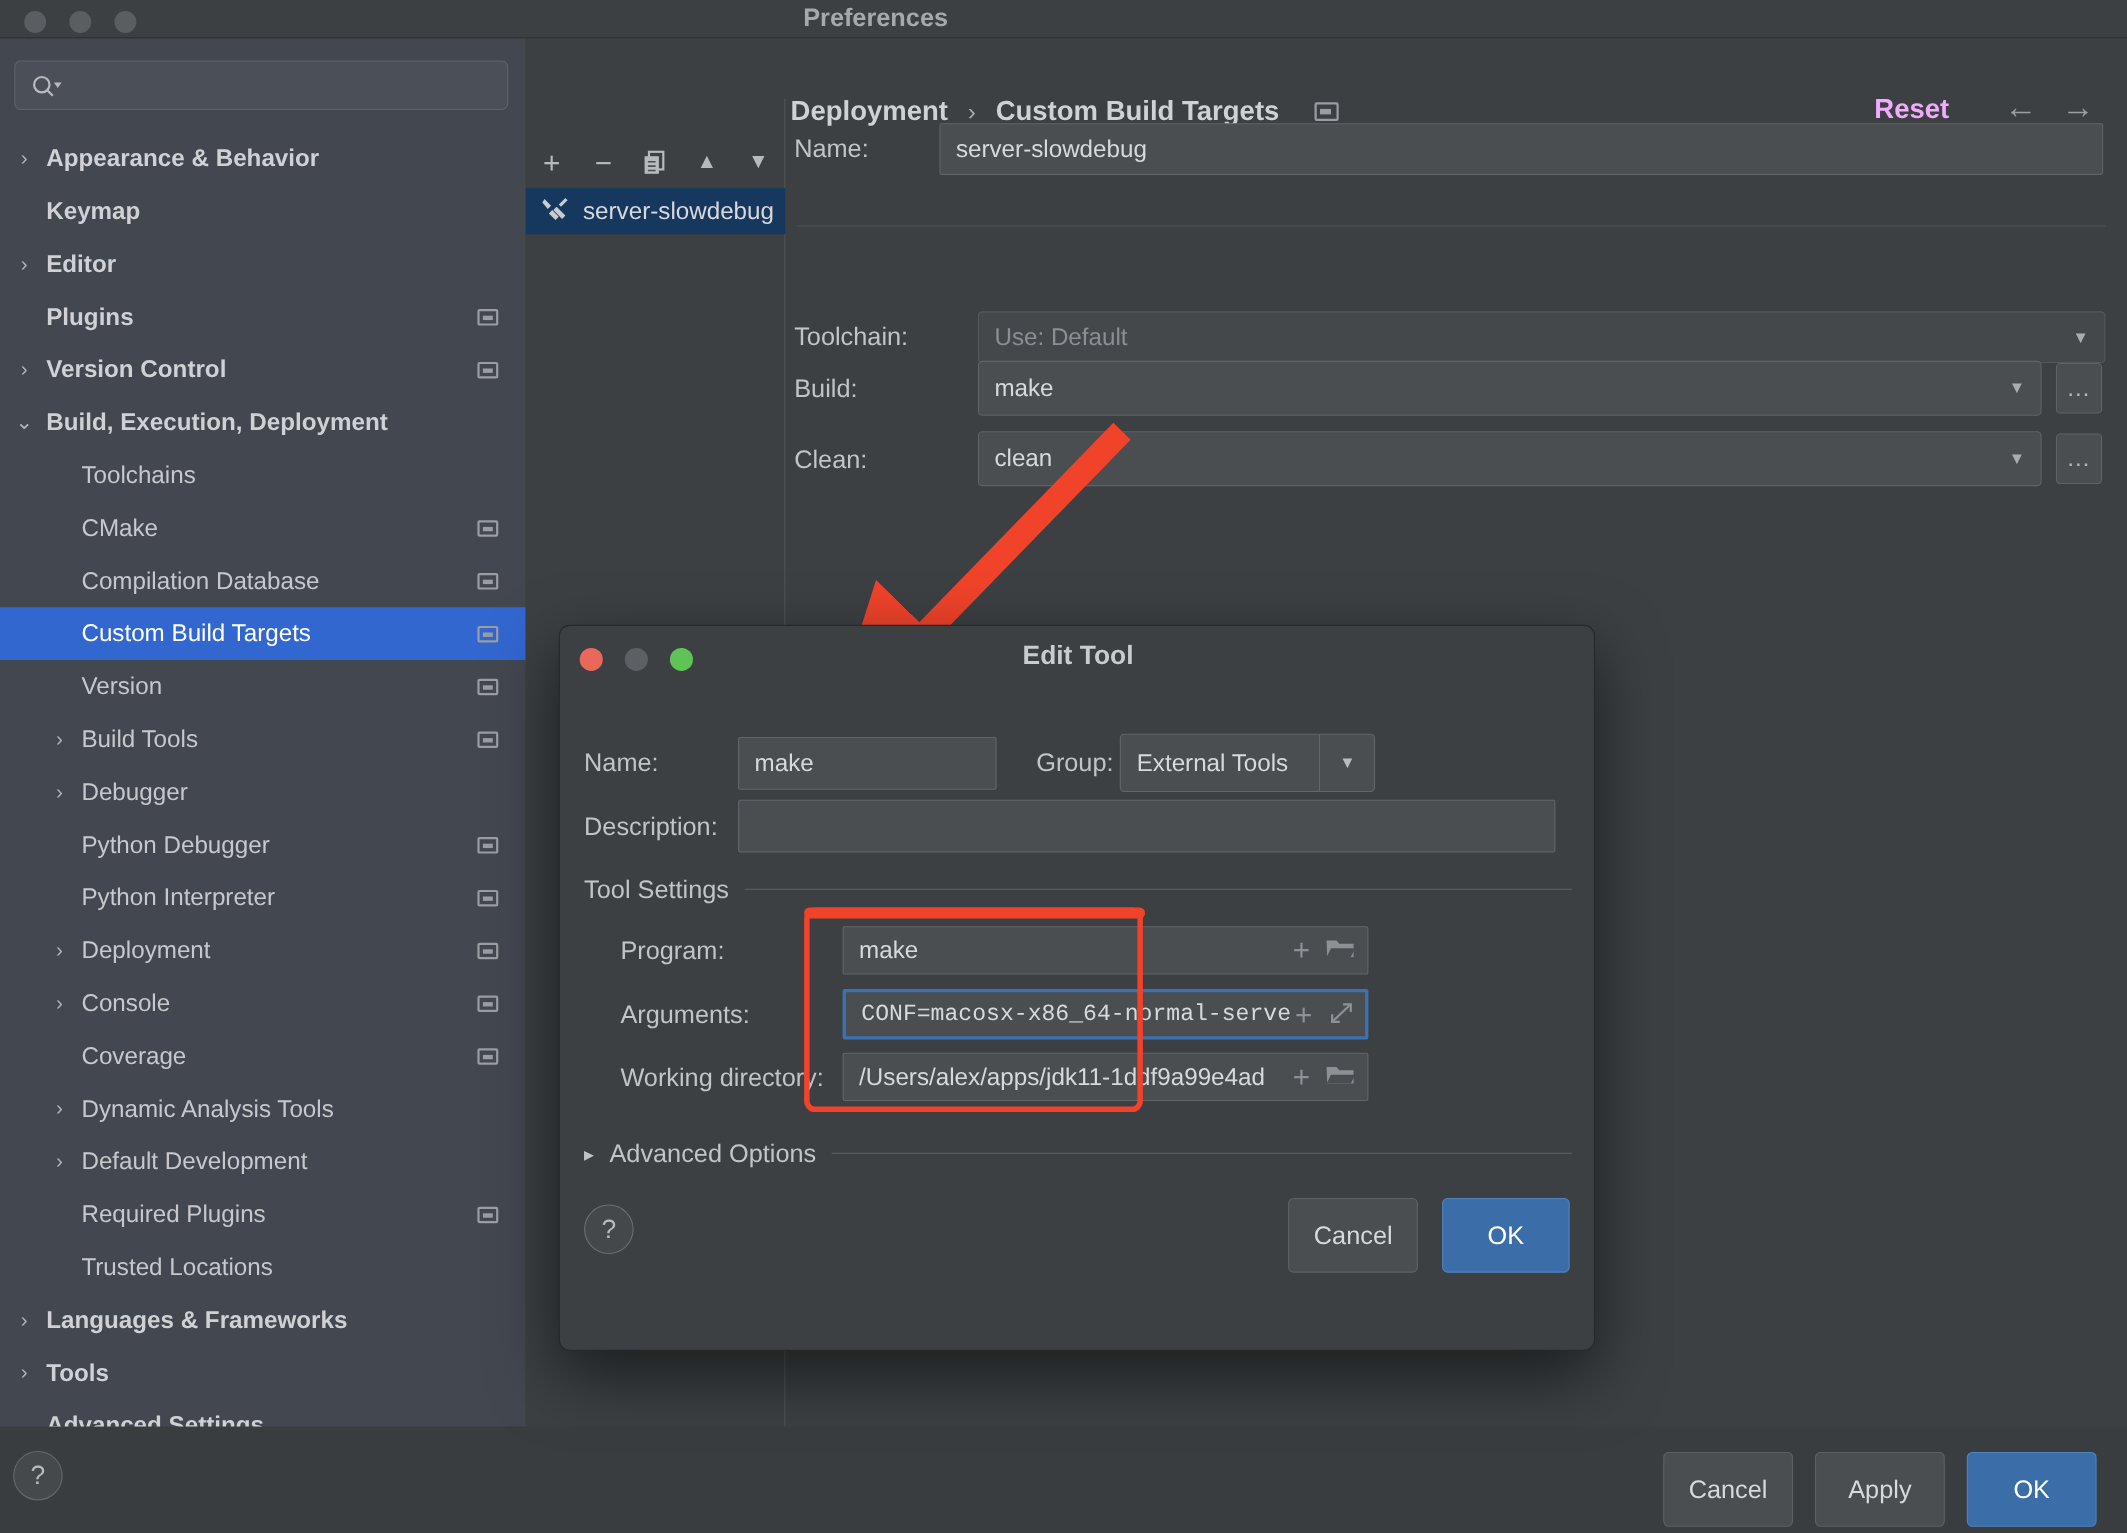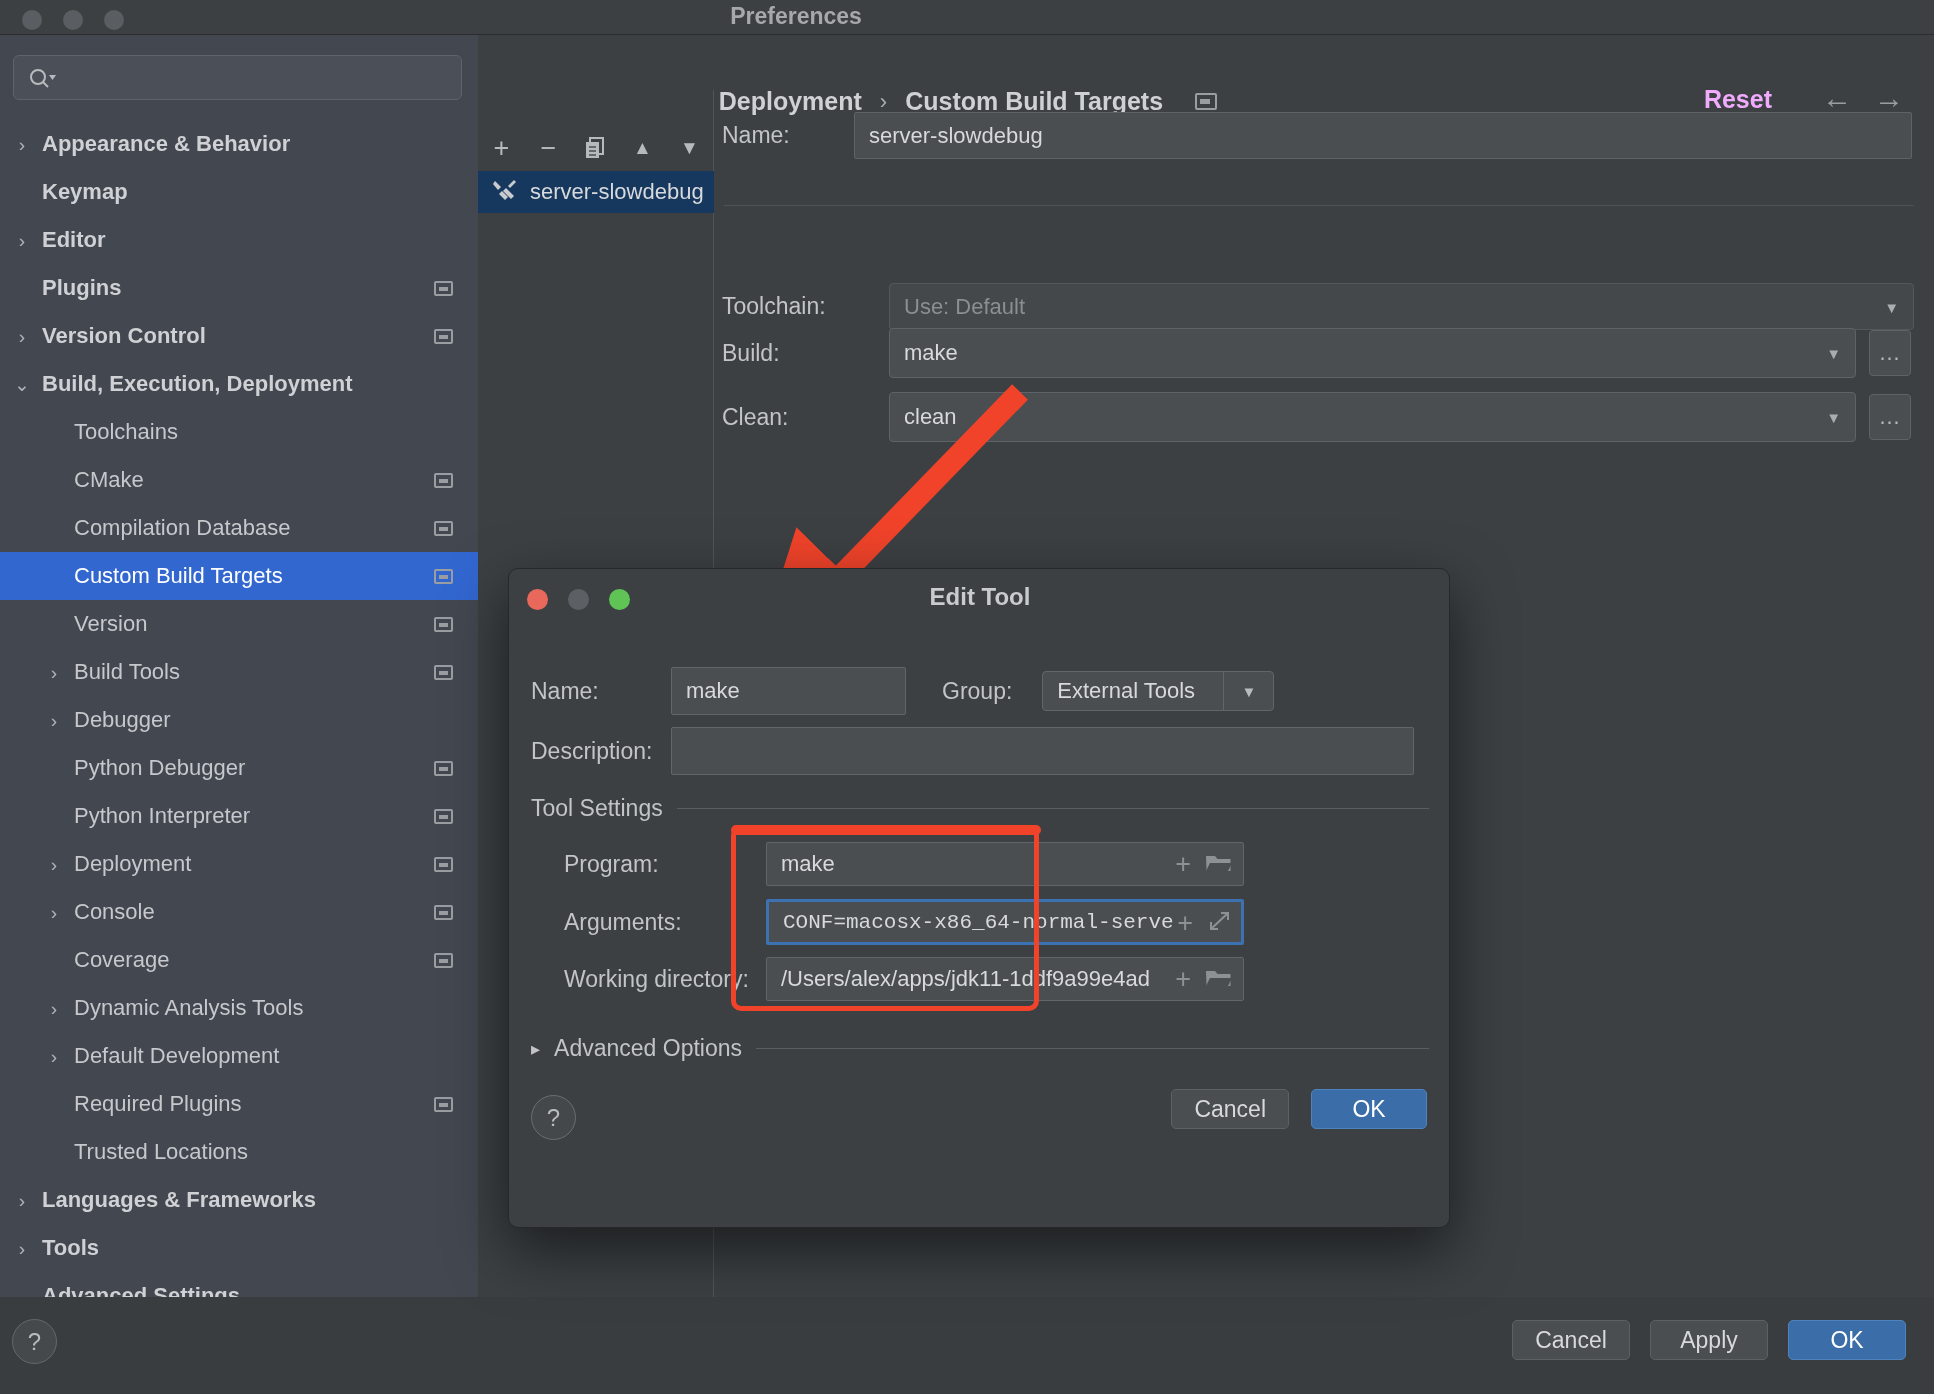--- a/index.html
+++ b/index.html
@@ -216,21 +216,21 @@
     width: 1190px; height: 1px; background: #4f5255;
   }
 
   
   .bottombar {
     position: absolute; top: 1297px; left: 478px;
     width: 1456px; height: 97px;
     background: #3a3d40;
   }
   .btn {
-    height: 40px; min-width: 118px;
+    height: 68px; min-width: 118px;
     border: 1px solid #5d6165;
     border-radius: 5px;
     background: #4a4e51;
     color: #d7d9dc;
     font-size: 23px;
     font-family: "Liberation Sans", sans-serif;
     display: flex; align-items: center; justify-content: center;
     padding: 0 22px;
   }
   .btn.primary { background: #3b6ea8; border-color: #4f83bd; color: #ffffff; }
@@ -579,21 +579,21 @@
       </div>
       <div class="dlg-title">Edit Tool</div>
     </div>
 
     <div class="dlg-body">
 
       <div class="frow" style="left:22px; top:40px;">
         <span class="dlabel" style="width:125px;">Name:</span>
         <input class="dinput" style="width: 235px; height: 48px; margin-left: 15px;" value="make">
         <span class="dlabel" style="margin-left:36px;">Group:</span>
-        <div class="dcombo" style="width:232px; height:40px; margin-left:30px;">
+        <div class="dcombo" style="width:232px; height:53px; margin-left:6px;">
           <span>External Tools</span>
           <span class="dcaret-box">▼</span>
         </div>
       </div>
 
       <div class="frow" style="left:22px; top:100px;">
         <span class="dlabel" style="width:125px;">Description:</span>
         <input class="dinput" style="width: 743px; height: 48px; margin-left: 15px;" value="">
       </div>
 

